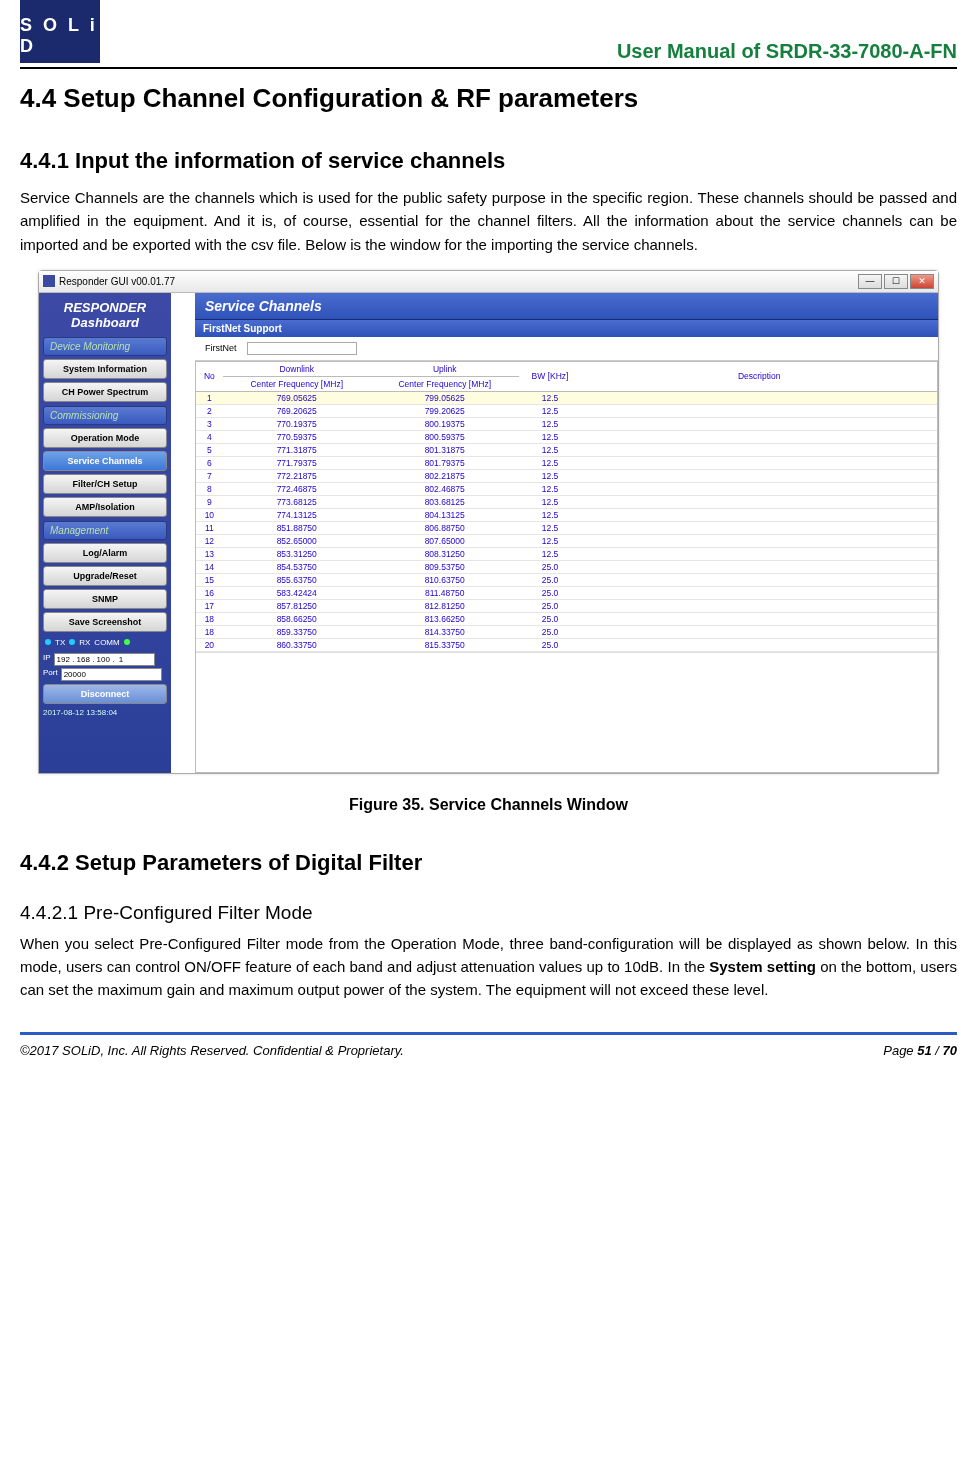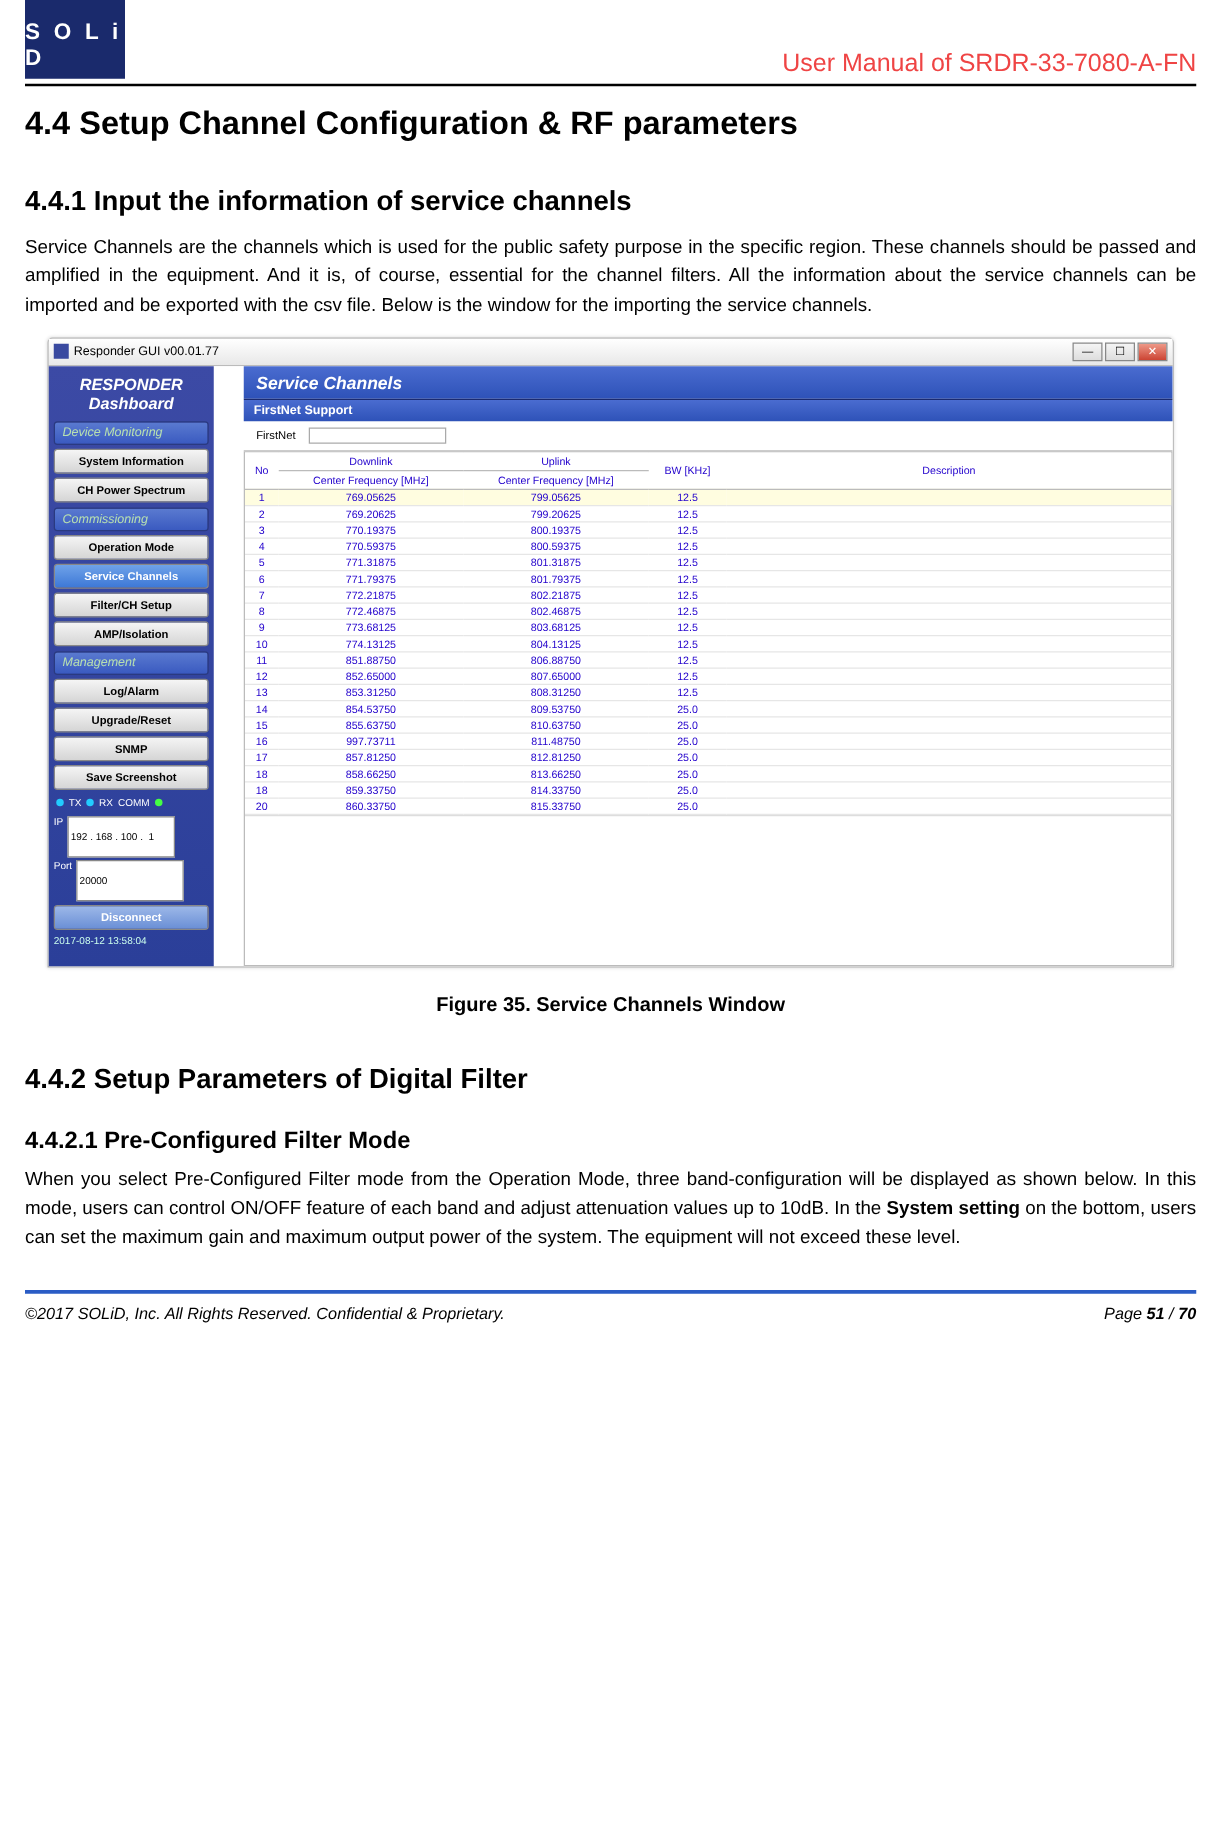--- a/index.html
+++ b/index.html
@@ -26,27 +26,28 @@
     margin-top: 8px;
   }
   .hdr-row {
     display: flex;
     justify-content: space-between;
     align-items: flex-end;
     margin-top: -20px;
   }
   .hdr-right {
     font-size: 20px;
-    color: #ef4444;
+    color: #15803d;
+    font-weight: bold;
   }
   hr.thick { border: none; border-top: 2px solid #000; margin: 4px 0 14px; }
   hr.blue  { border: none; border-top: 3px solid #2a5cc5; margin: 30px 0 8px; }
   h1.sec   { font-size: 26px; font-weight: bold; margin: 6px 0 34px; }
   h2.sub   { font-size: 22px; font-weight: bold; margin: 0 0 12px; }
-  h3.sub2  { font-size: 19px; font-weight: bold; margin: 26px 0 8px; }
+  h3.sub2  { font-size: 19px; font-weight: normal; margin: 26px 0 8px; }
   p.body   { font-size: 15px; line-height: 1.55; text-align: justify; margin-bottom: 12px; }
   p.body b { font-weight: bold; }
   .fig-cap { text-align: center; font-weight: bold; font-size: 16px; margin: 22px 0 36px; }
   .footer  { display: flex; justify-content: space-between; font-size: 13px; font-style: italic; }
 
   
   .window {
     border: 1px solid #aaa;
     border-radius: 4px 4px 0 0;
     margin: 14px 18px 0;
@@ -99,21 +100,21 @@
     padding:4px 4px;
     margin:3px 0;
     text-align:center;
     cursor:pointer;
   }
   .side-btn.active{ background:linear-gradient(#6fa2e9,#3d78d6); color:#fff;}
   .txrx{display:flex;gap:4px;font-size:8px;align-items:center;margin:6px 2px;}
   .dot{width:6px;height:6px;border-radius:50%;}
   .dot.r{background:#2cf;} .dot.g{background:#4f4;}
   .ip-row{display:flex;gap:3px;font-size:8px;margin:2px 0;}
-  .ip-row input{width:86px;font-size:8px;padding:11px 2px;border:1px solid #888;}
+  .ip-row input{width:101px;font-size:8px;padding:1px 2px;border:1px solid #888;}
   .ts{font-size:8px;color:#cfe;margin-top:4px;}
 
   
   .main { flex:1; background:#fff; padding:0; }
   .panel-title{
     background:linear-gradient(#4a6cd0,#2e52b8);
     color:#fff;
     font-weight:bold;
     font-style:italic;
     font-size:14px;
@@ -352,21 +353,21 @@
               </tr>
               <tr>
                 <td>15</td>
                 <td>855.63750</td>
                 <td>810.63750</td>
                 <td>25.0</td>
                 <td class="desc"></td>
               </tr>
               <tr>
                 <td>16</td>
-                <td>997.73711</td>
+                <td>583.42424</td>
                 <td>811.48750</td>
                 <td>25.0</td>
                 <td class="desc"></td>
               </tr>
               <tr>
                 <td>17</td>
                 <td>857.81250</td>
                 <td>812.81250</td>
                 <td>25.0</td>
                 <td class="desc"></td>

